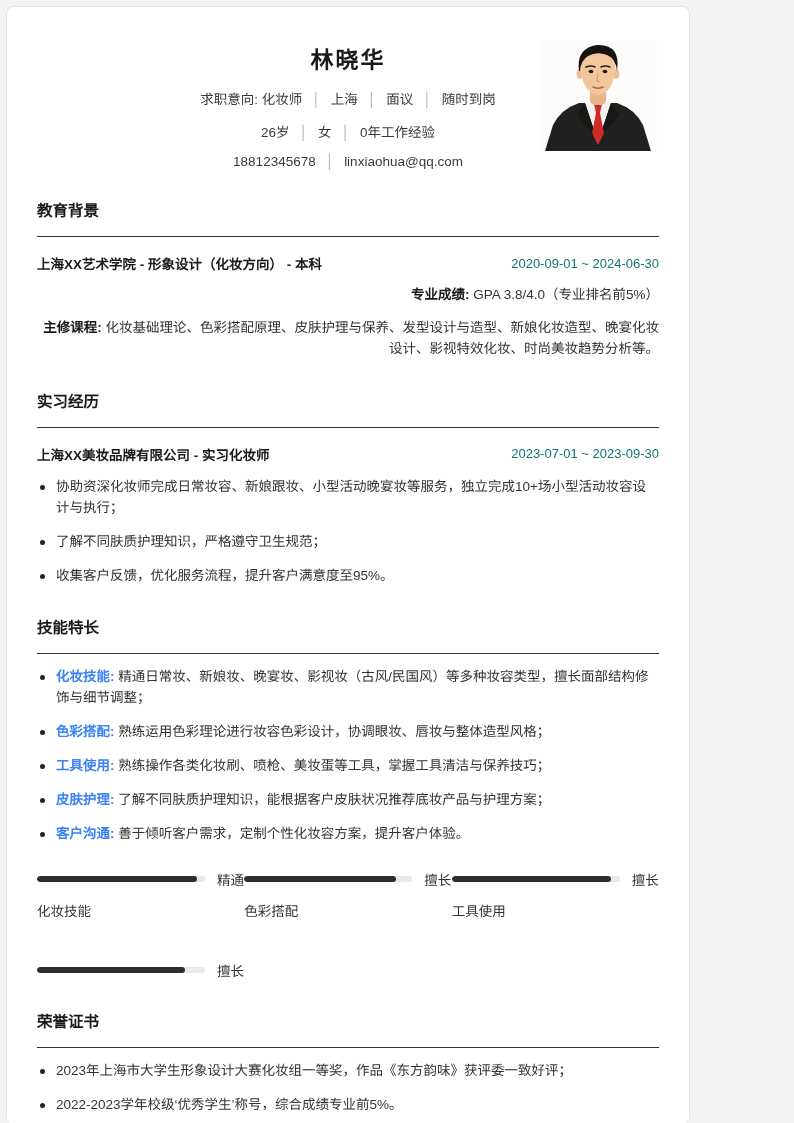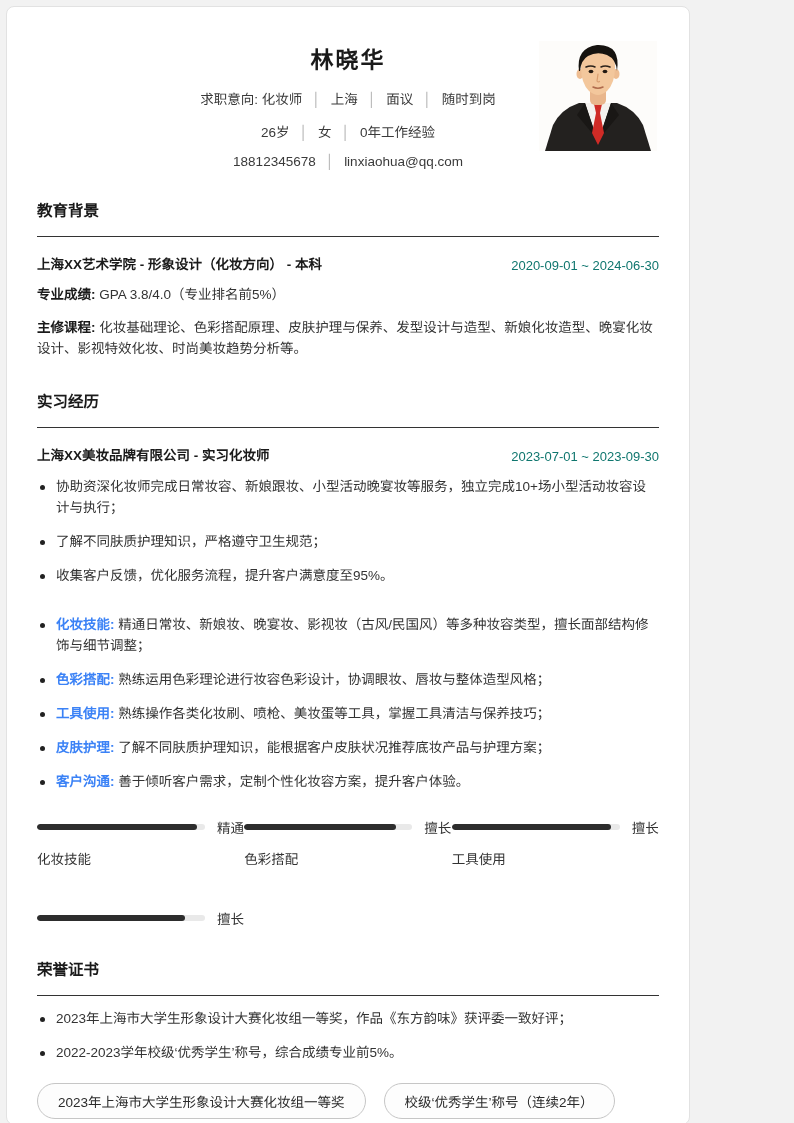--- a/index.html
+++ b/index.html
@@ -50,26 +50,26 @@
   .section-title {
     font-size: 15.5px;
     font-weight: bold;
     color: #1a1a1a;
     padding-bottom: 16px;
     border-bottom: 1px solid #333;
   }
   .entry-head {
     display: flex;
     justify-content: space-between;
-    align-items: flex-end;
+    align-items: center;
     margin-top: 16px;
   }
   .entry-title { font-size: 13.5px; font-weight: bold; color: #1a1a1a; }
   .entry-date { font-size: 13px; color: #0f766e; }
-  .info-line { margin-top: 11px; font-size: 13.5px; line-height: 1.6; color: #333; }
+  .info-line { margin-top: 11px; font-size: 13.5px; line-height: 1.6; color: #333; text-align: right; }
   .info-line b { color: #1a1a1a; }
   
   .bullets { list-style: none; margin-top: 4px; }
   .bullets li {
     position: relative;
     padding-left: 19px;
     margin-top: 13px;
     font-size: 13.5px;
     line-height: 1.55;
     color: #333;
@@ -178,20 +178,21 @@
       <span class="entry-date">2023-07-01 ~ 2023-09-30</span>
     </div>
     <ul class="bullets">
         <li>协助资深化妆师完成日常妆容、新娘跟妆、小型活动晚宴妆等服务，独立完成10+场小型活动妆容设计与执行；</li>
         <li>了解不同肤质护理知识，严格遵守卫生规范；</li>
         <li>收集客户反馈，优化服务流程，提升客户满意度至95%。</li>
       </ul>
   </div>
 
   <div class="section">
+    <div class="section-title">技能特长</div>
     <ul class="bullets">
         <li><b>化妆技能: </b><span>精通日常妆、新娘妆、晚宴妆、影视妆（古风/民国风）等多种妆容类型，擅长面部结构修饰与细节调整；</span></li>
         <li><b>色彩搭配: </b><span>熟练运用色彩理论进行妆容色彩设计，协调眼妆、唇妆与整体造型风格；</span></li>
         <li><b>工具使用: </b><span>熟练操作各类化妆刷、喷枪、美妆蛋等工具，掌握工具清洁与保养技巧；</span></li>
         <li><b>皮肤护理: </b><span>了解不同肤质护理知识，能根据客户皮肤状况推荐底妆产品与护理方案；</span></li>
         <li><b>客户沟通: </b><span>善于倾听客户需求，定制个性化妆容方案，提升客户体验。</span></li>
       </ul>
     <div class="skill-grid">
         <div>
           <div class="skill-bar-row">

